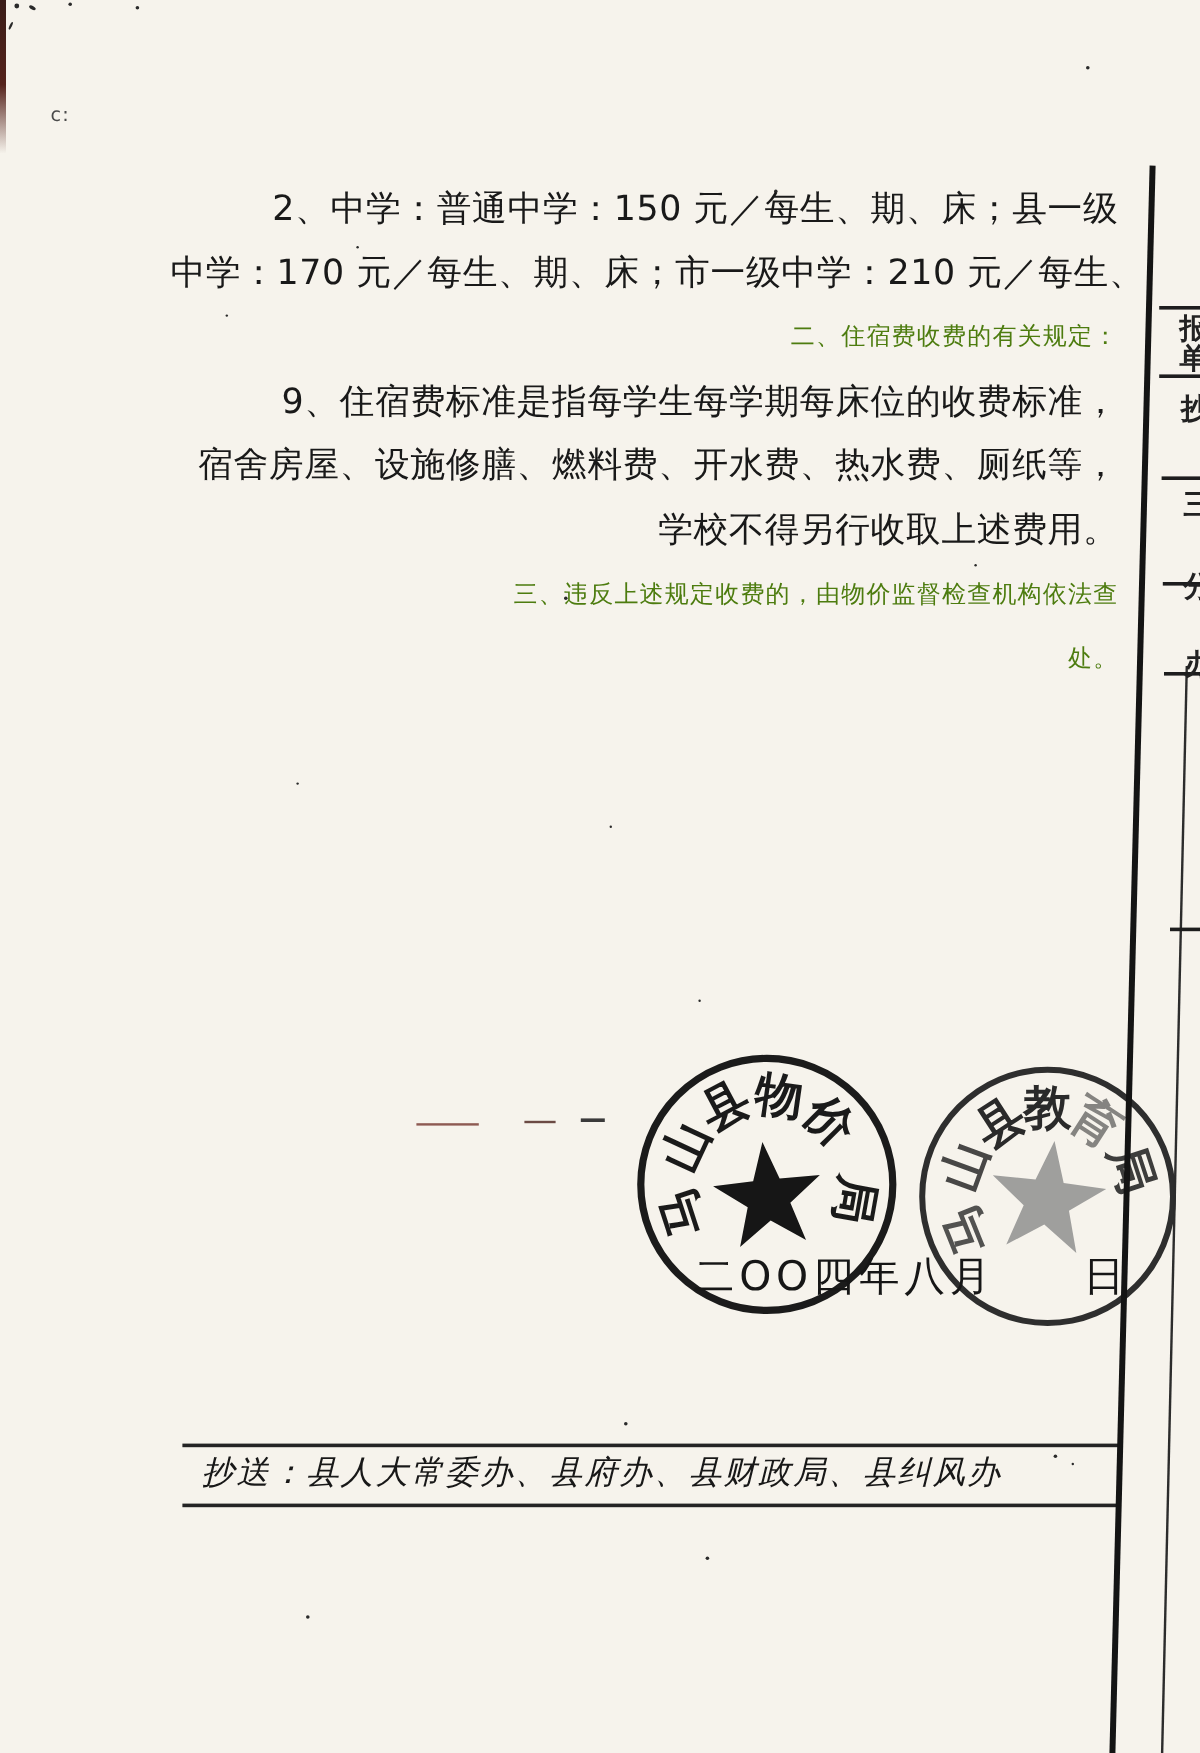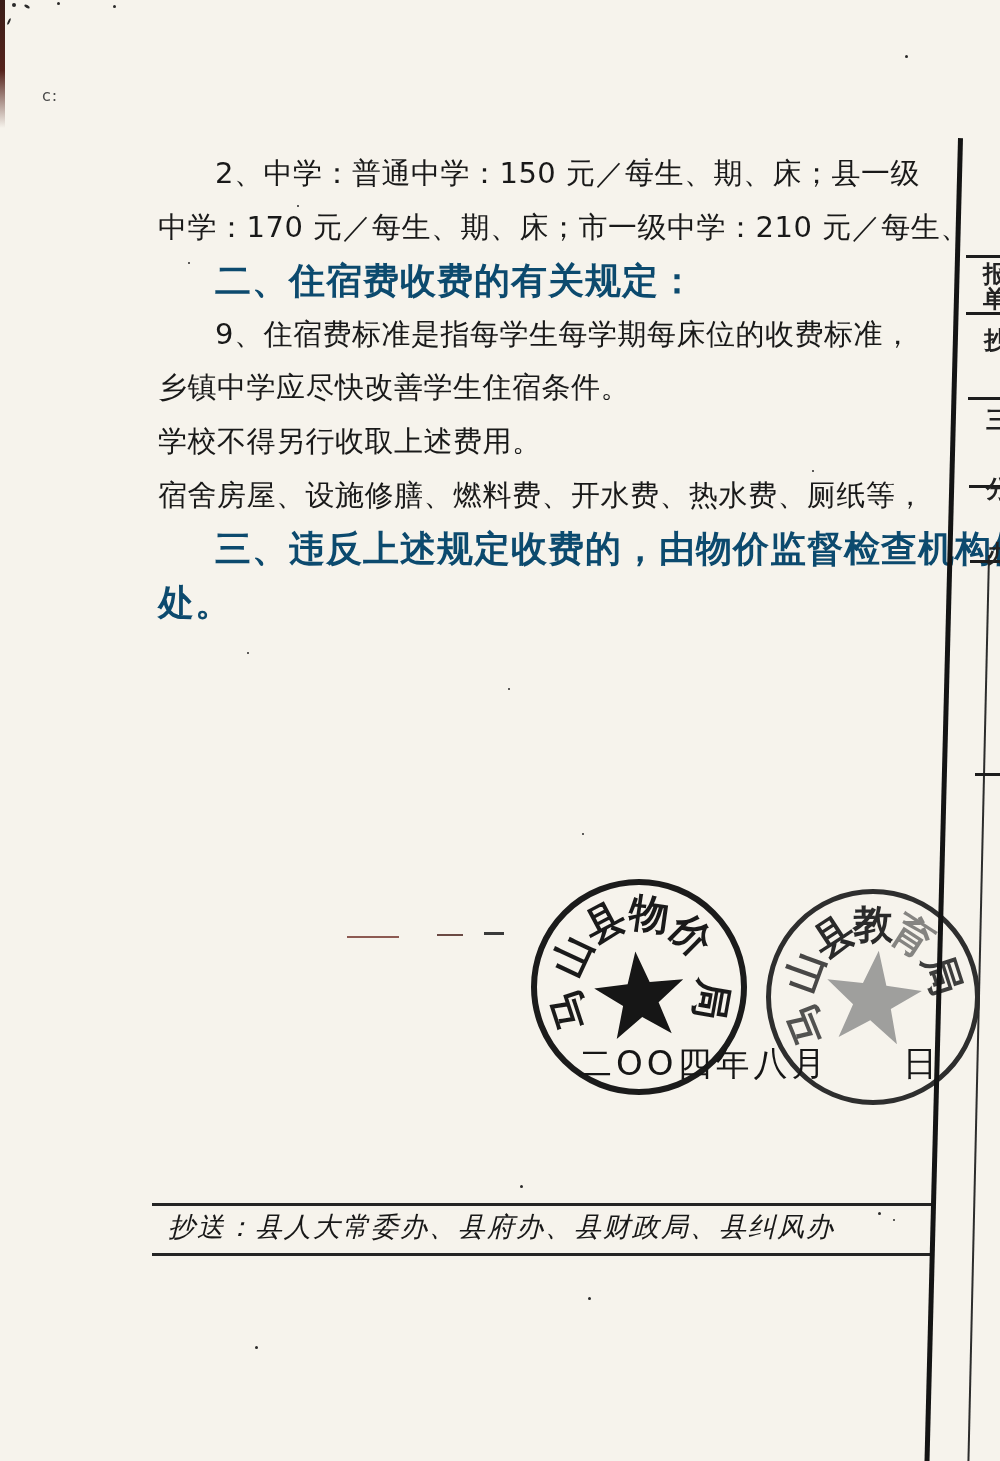--- a/index.html
+++ b/index.html
@@ -3,24 +3,24 @@
 <meta charset="utf-8">
 <style>
   html,body{margin:0;padding:0;}
   body{
     width:1000px;height:1461px;position:relative;overflow:hidden;
     background:#f6f3ec;
     font-family:"DejaVu Sans","Liberation Sans",sans-serif;
     color:#1c1c1c;
   }
   
-  .textcol{position:absolute;left:158px;top:147px;width:790px;}
+  .textcol{position:absolute;left:142px;top:147px;width:790px;text-align:right;}
   .line{white-space:nowrap;height:53.6px;line-height:53.6px;font-size:29px;letter-spacing:.5px;color:#191919;}
   .line.ind{padding-left:57px;}
-  .line.b{font-weight:bold;font-size:36px;letter-spacing:1px;color:#0c4a6e;}
+  .line.b{font-weight:normal;font-size:20px;letter-spacing:1px;color:#4d7c0f;}
   
   .date{position:absolute;top:1041px;font-size:34px;letter-spacing:4px;color:#161616;white-space:nowrap;}
   .date.p1{left:578px;}
   .date.p2{left:903px;}
   
   .stamp{position:absolute;border-radius:50%;}
   .stamp .ring span{
     position:absolute;left:50%;top:50%;width:46px;height:46px;margin:-23px 0 0 -23px;
     text-align:center;font-size:40px;font-weight:bold;line-height:46px;
   }
@@ -85,23 +85,22 @@
 <div class="dash" style="left:347px;top:936px;width:52px;background:#8d5a52;"></div>
 <div class="dash" style="left:437px;top:934px;width:26px;background:#6b4a44;"></div>
 <div class="dash" style="left:484px;top:932px;width:20px;height:3px;background:#3a3a3a;"></div>
 <div class="marginnote">c:</div>
 
 <div class="textcol">
   <div class="line ind">2、中学：普通中学：150 元／每生、期、床；县一级</div>
   <div class="line">中学：170 元／每生、期、床；市一级中学：210 元／每生、</div>
   <div class="line ind b">二、住宿费收费的有关规定：</div>
   <div class="line ind">9、住宿费标准是指每学生每学期每床位的收费标准，</div>
-  <div class="line">乡镇中学应尽快改善学生住宿条件。</div>
+  <div class="line">宿舍房屋、设施修膳、燃料费、开水费、热水费、厕纸等，</div>
   <div class="line">学校不得另行收取上述费用。</div>
-  <div class="line">宿舍房屋、设施修膳、燃料费、开水费、热水费、厕纸等，</div>
   <div class="line ind b">三、违反上述规定收费的，由物价监督检查机构依法查</div>
   <div class="line b">处。</div>
 </div>
 
 <div class="stamp stamp1">
   <div class="ring">
     <span>马</span>
     <span>山</span>
     <span>县</span>
     <span>物</span>

